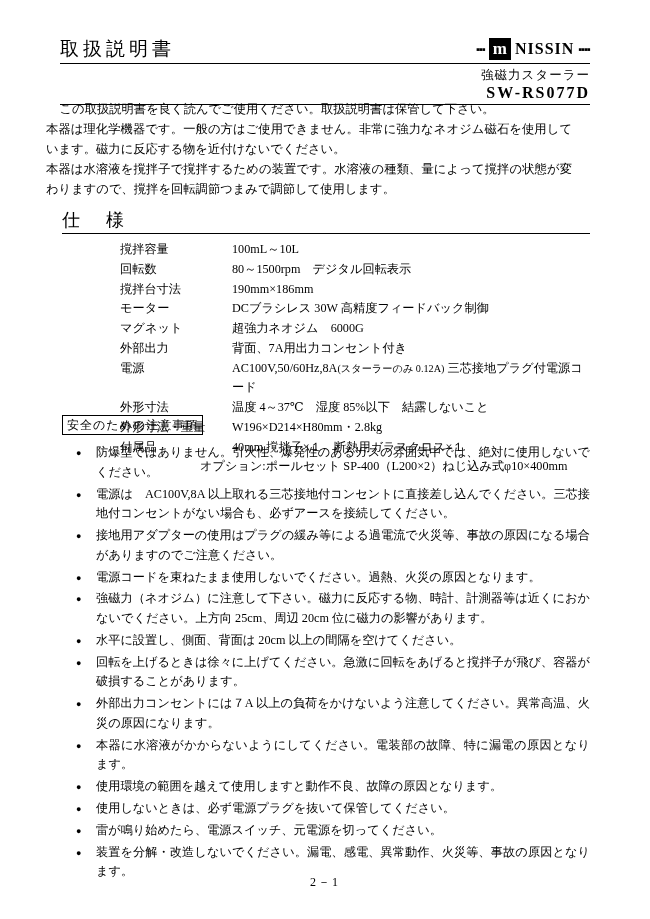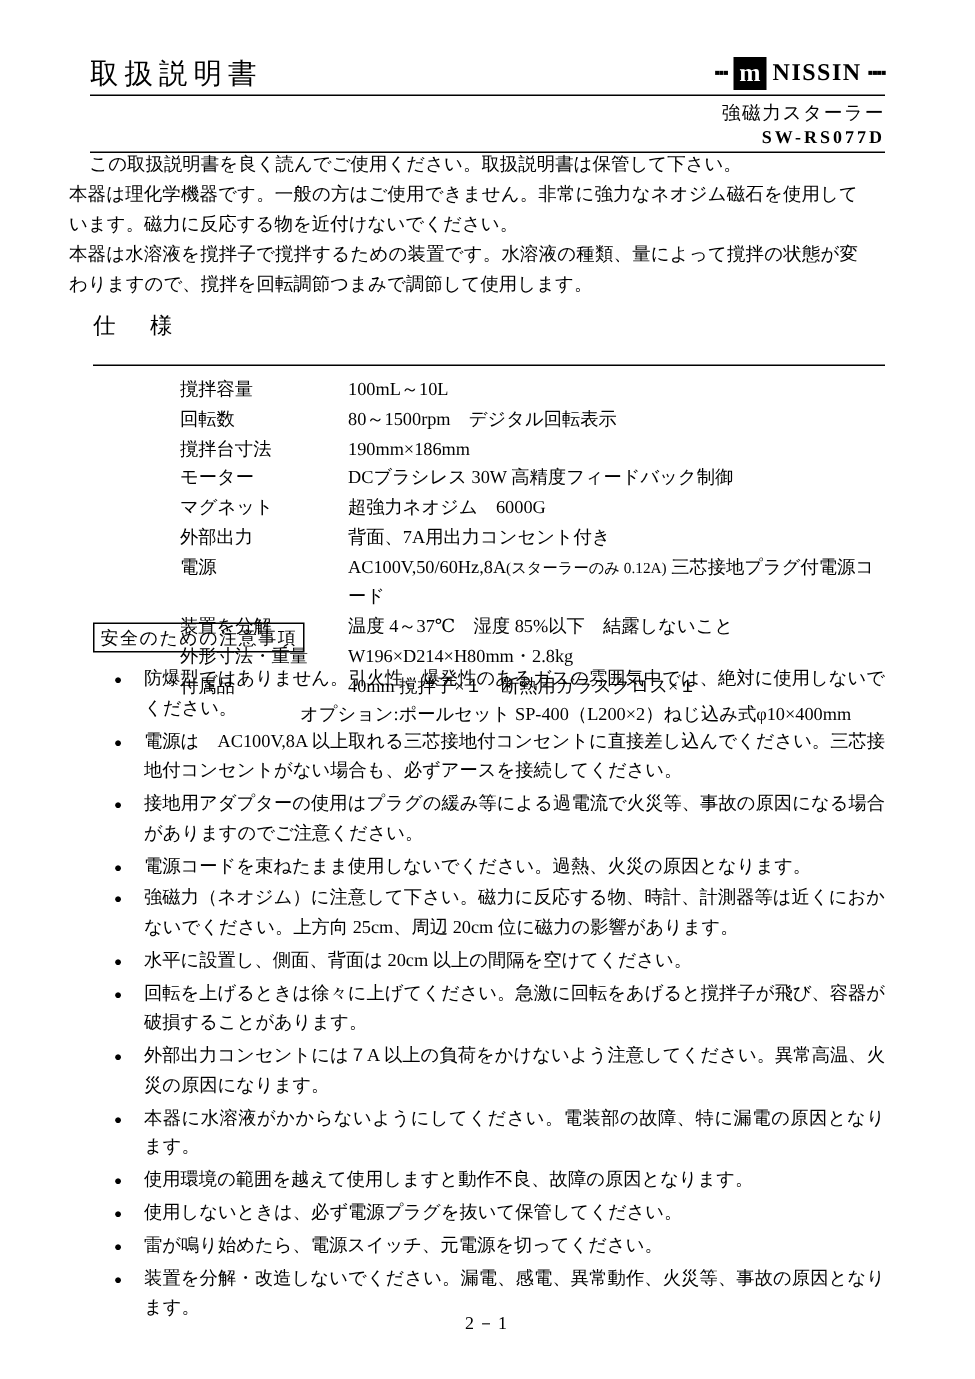--- a/index.html
+++ b/index.html
@@ -79,21 +79,21 @@
     padding-top: 3px;
     flex-direction: column;
   }
   .subtitle {
     font-size: 12.5px;
     letter-spacing: 1px;
   }
   .model {
     font-family: "Liberation Serif", serif;
     font-weight: bold;
-    font-size: 12px;
+    font-size: 16px;
     letter-spacing: 2px;
   }
   .header-rule2 {
     border-top: 1px solid #000;
     margin-top: 2px;
   }
 
   
   .intro {
     position: absolute;
@@ -108,26 +108,26 @@
   .indent1 { text-indent: 1.1em; }
 
   
   .spec-section {
     position: absolute;
     left: 62px;
     top: 208px;
     width: 528px;
   }
   .spec-heading {
-    font-size: 15px;
+    font-size: 18px;
     letter-spacing: 4px;
     border-bottom: 1px solid #000;
     display: block;
     width: 528px;
-    padding-bottom: 16px;
+    padding-bottom: 1px;
   }
   .spec-table {
     margin-top: 6px;
     font-size: 12.2px;
     line-height: 1.62;
     padding-left: 26px;
   }
   .spec-row {
     display: flex;
   }
@@ -252,21 +252,21 @@
         <div class="spec-label">外部出力</div>
         <div class="spec-value">背面、7A用出力コンセント付き</div>
       </div>
 
       <div class="spec-row">
         <div class="spec-label">電源</div>
         <div class="spec-value"><span>AC100V,50/60Hz,8A</span><span class="small">(スターラーのみ 0.12A)</span><span> 三芯接地プラグ付電源コード</span></div>
       </div>
 
       <div class="spec-row">
-        <div class="spec-label">装置を分解</div>
+        <div class="spec-label">外形寸法</div>
         <div class="spec-value">温度 4～37℃　湿度 85%以下　結露しないこと</div>
       </div>
 
       <div class="spec-row">
         <div class="spec-label">外形寸法・重量</div>
         <div class="spec-value">W196×D214×H80mm・2.8kg</div>
       </div>
 
       <div class="spec-row">
         <div class="spec-label">付属品</div>

